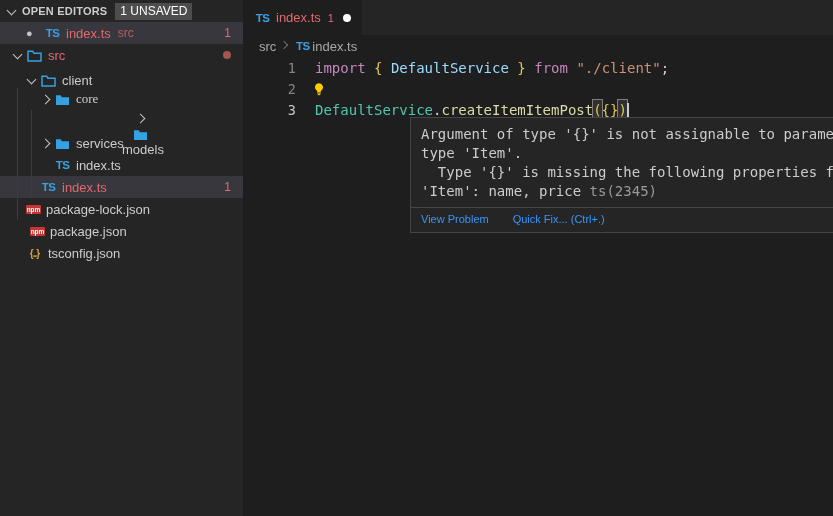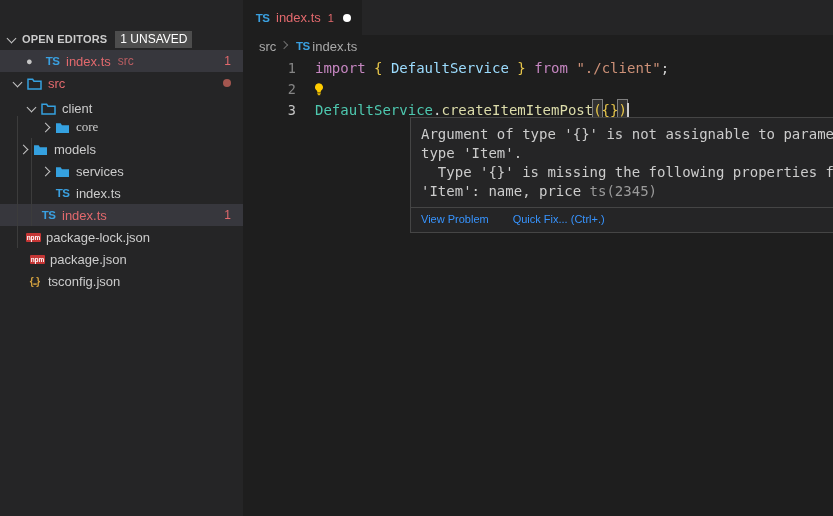--- a/index.html
+++ b/index.html
@@ -14,21 +14,21 @@
   *{box-sizing:border-box; margin:0; padding:0;}
   html,body{width:833px; height:516px; overflow:hidden; background:var(--editor-bg);
     font-family:"Liberation Sans", sans-serif; color:var(--ui-text);}
   .app{display:flex; width:833px; height:516px;}
 
   
   .sidebar{width:243px; flex:none; background:var(--sidebar-bg); font-size:13px; position:relative;}
   .sb-title-row{height:35px; display:flex; align-items:center; padding:0 14px; justify-content:space-between;}
   .sb-title{font-size:11px; letter-spacing:.4px; color:#bbbbbb;}
   .dots{color:#cccccc; font-size:15px; letter-spacing:1px; cursor:pointer; line-height:10px;}
-  .section-header{height:22px; display:flex; align-items:center; font-weight:bold; font-size:11px; color:#cccccc; cursor:pointer; padding-left:4px;margin-top:28px;}
+  .section-header{height:22px; display:flex; align-items:center; font-weight:bold; font-size:11px; color:#cccccc; cursor:pointer; padding-left:4px;}
   .section-header .sec-label{margin-left:2px; letter-spacing:.2px;}
   .badge-box{margin-left:8px; background:#4d4d4d; color:#ffffff; font-size:12px; font-weight:normal; padding:1px 5px 2px; border-radius:0;}
   .chev{width:16px; height:16px; flex:none; position:relative; display:inline-block;}
   .chev::before{content:''; position:absolute; left:4px; top:4px; width:6px; height:6px;
     border-right:1.4px solid #c5c5c5; border-bottom:1.4px solid #c5c5c5; transform:rotate(45deg);}
   .chev.right::before{transform:rotate(-45deg); top:5px;}
   .chev.none::before{display:none;}
   .row{height:22px; display:flex; align-items:center; cursor:pointer; position:relative;}
   .row.selected{background:var(--selection-bg);}
   .oe-item{padding-left:26px;}
@@ -132,21 +132,21 @@
         </div>
         <div class="row" style="padding-left: 38px; font-family: Liberation Serif, serif;">
           <span class="chev right"></span>
           <span class="ico">
             <svg width="15" height="13" viewBox="0 0 16 14">
               <path d="M1 2.5h5l1.4 2H15v8.5H1z" style="fill:var(--folder-blue);"></path>
             </svg>
           </span>
           <span class="label">core</span>
         </div>
-        <div class="row" style="padding-left: 16px;">
+        <div class="row" style="padding-left: 38px; flex-direction: column;">
           <span class="chev right"></span>
           <span class="ico">
             <svg width="15" height="13" viewBox="0 0 16 14">
               <path d="M1 2.5h5l1.4 2H15v8.5H1z" style="fill:var(--folder-blue);"></path>
             </svg>
           </span>
           <span class="label">models</span>
         </div>
         <div class="row" style="padding-left: 38px;">
           <span class="chev right"></span>

